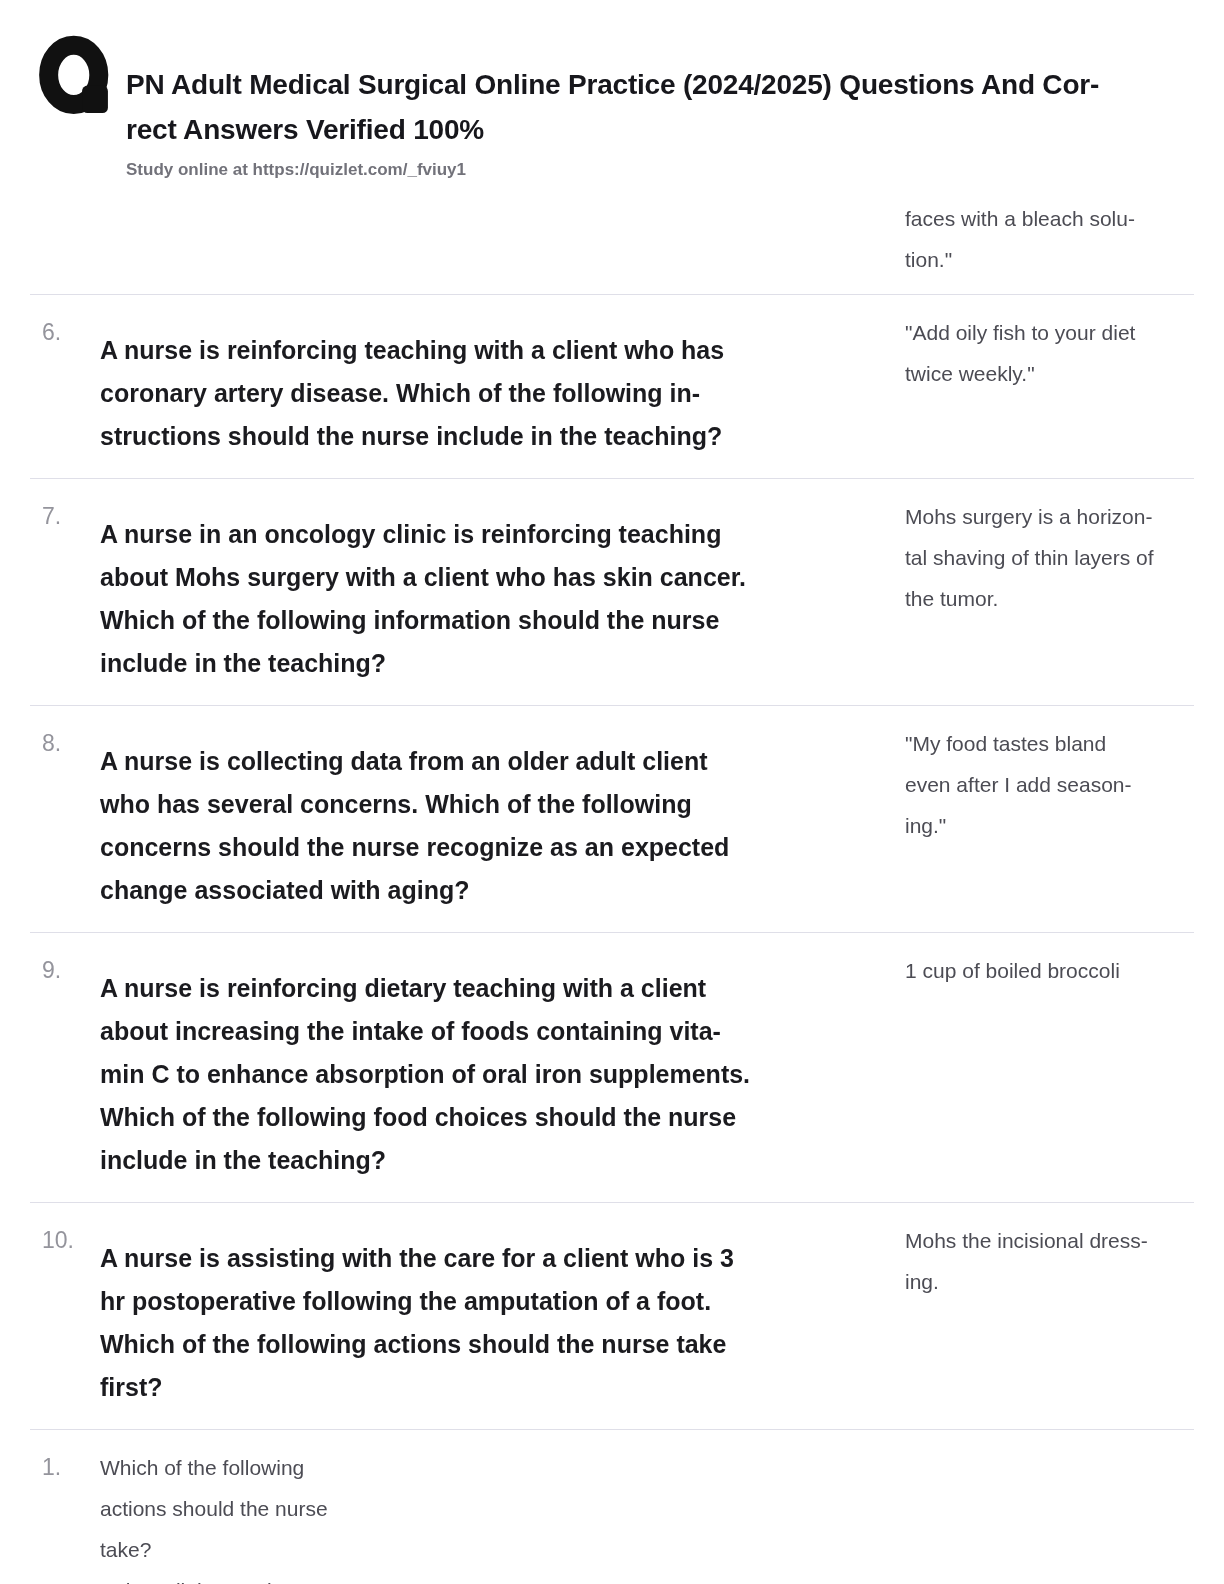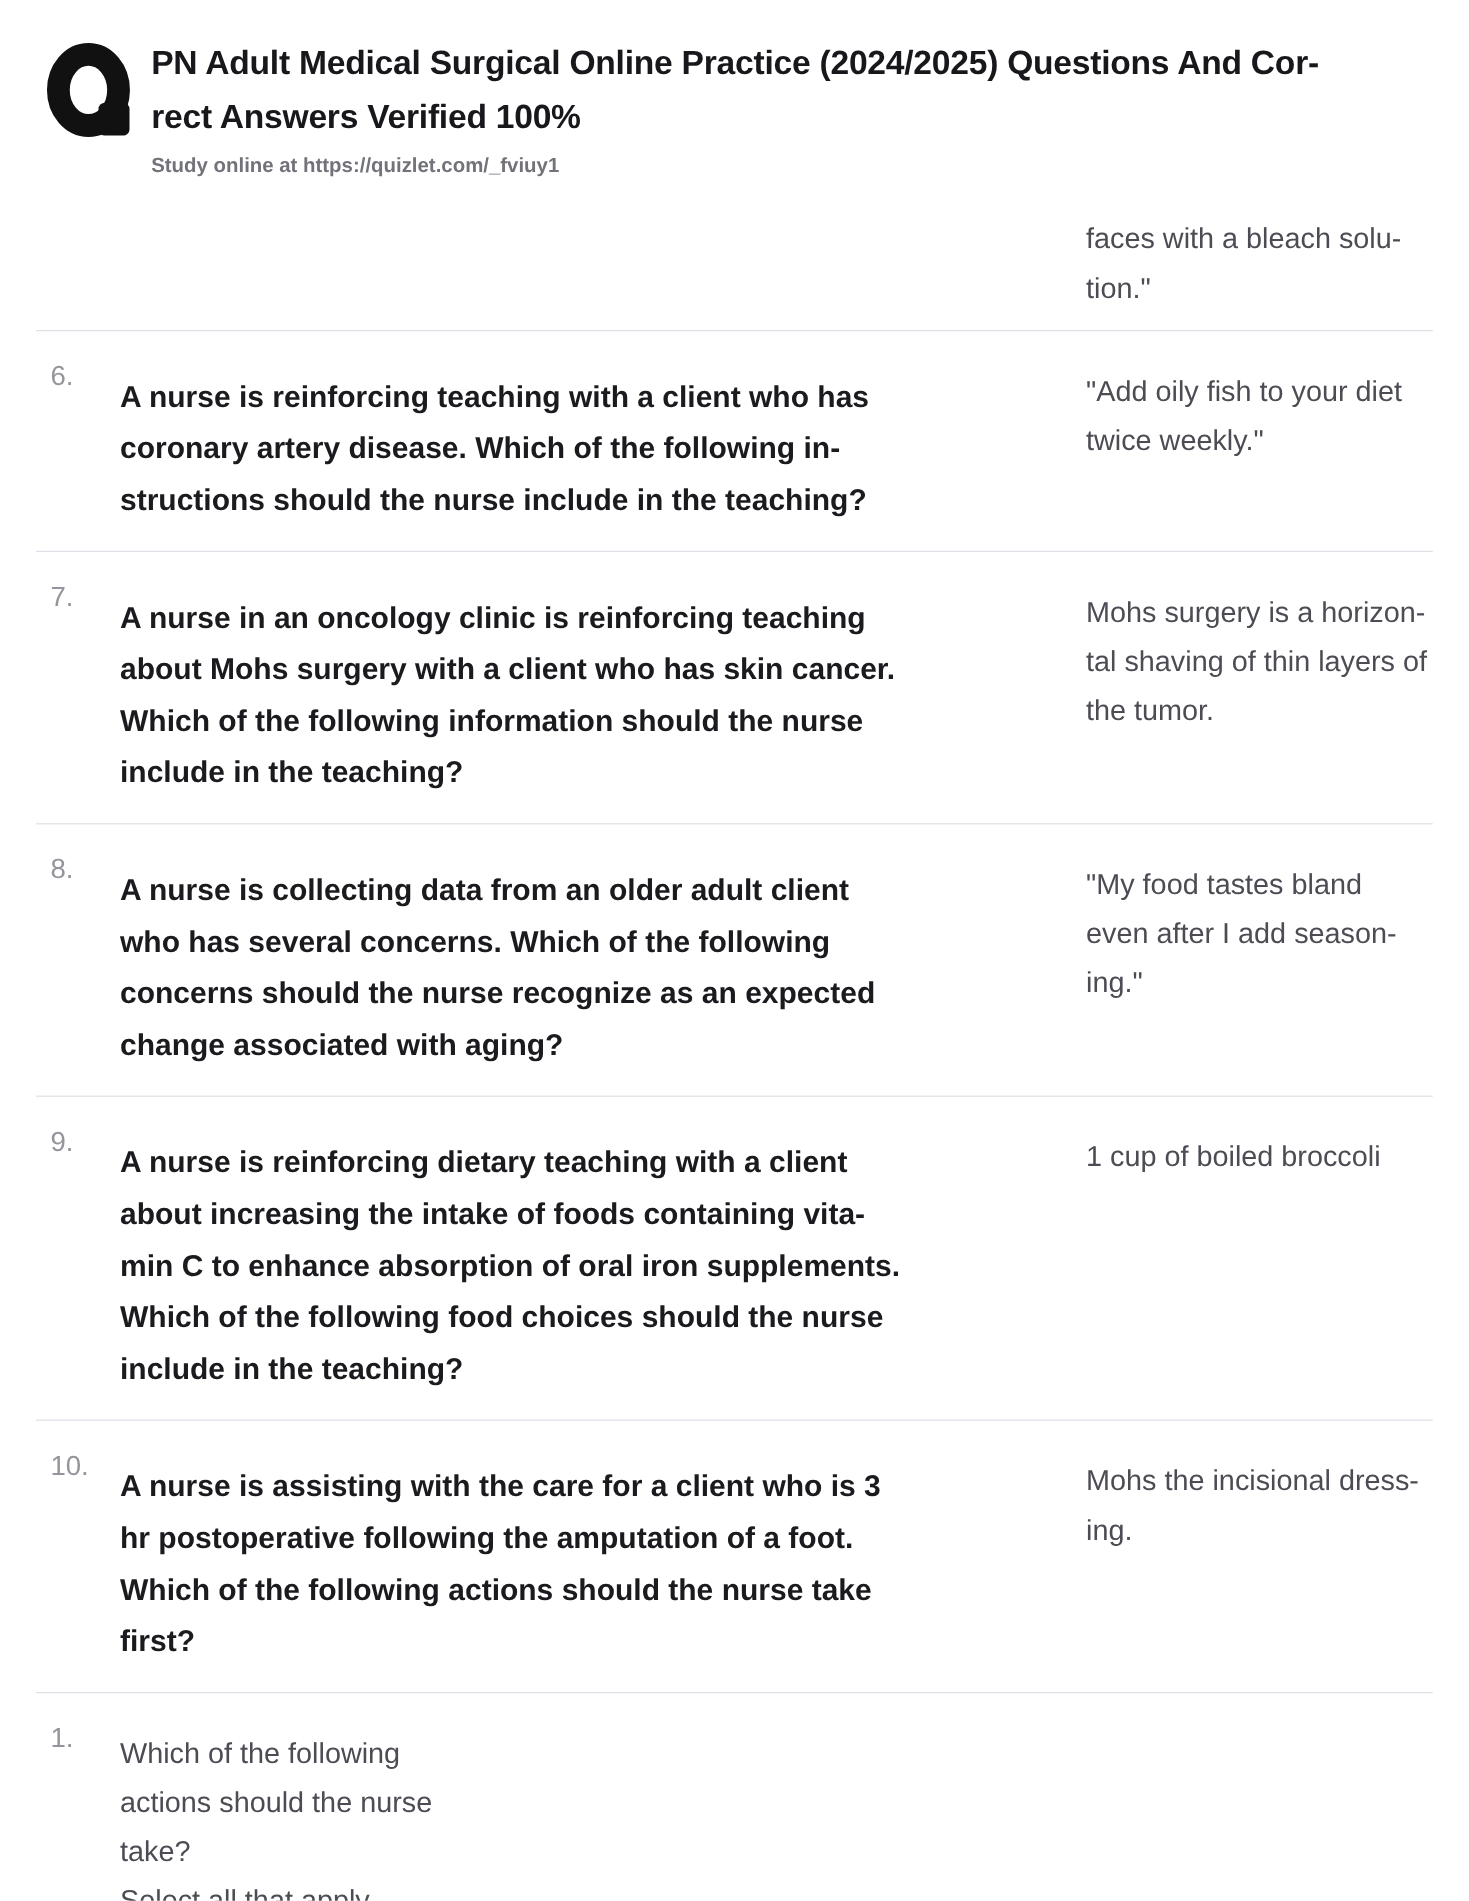--- a/index.html
+++ b/index.html
@@ -20,20 +20,21 @@
   .header {
     display: flex; align-items: flex-start;
     padding: 30px 20px 10px 38px;
   }
   .logo-wrap { width: 84px; flex: 0 0 84px; padding-top: 4px; }
   .title-block { padding-left: 4px; }
   .doc-title {
     font-size: 28px; font-weight: 700; line-height: 45px;
     color: #17171c; letter-spacing: -0.2px;
     white-space: pre-line;
+    margin-top: 32px;
   }
   .doc-subtitle {
     margin-top: 8px;
     font-size: 17px; font-weight: 700;
     color: #72727a;
   }
 
   
   .qa-list { }
   .row {
@@ -51,26 +52,25 @@
     white-space: pre;
   }
   .q-text {
     font-size: 25px; font-weight: 700;
     color: #1b1b1f;
     line-height: 43px;
     white-space: pre;
     margin-top: 18px;
   }
   .a-text {
-    font-size: 24px; font-weight: 300;
+    font-size: 21px; font-weight: 300;
     color: #4c4c54;
     line-height: 41px;
     white-space: pre;
     padding-top: 1px;
-    margin-top: 13px;
   }
   .row.continuation { padding-top: 8px; padding-bottom: 14px; border-top: none; }
   .row.continuation .a-text { padding-top: 0; }
 
   
   .footer {
     margin-top: auto;
     text-align: center;
     font-size: 15px; font-weight: 300;
     color: #9a9aa2;

